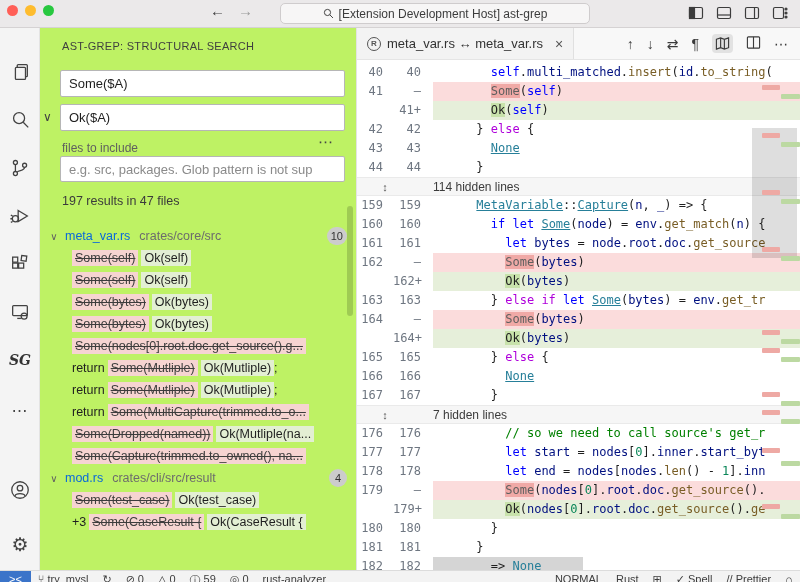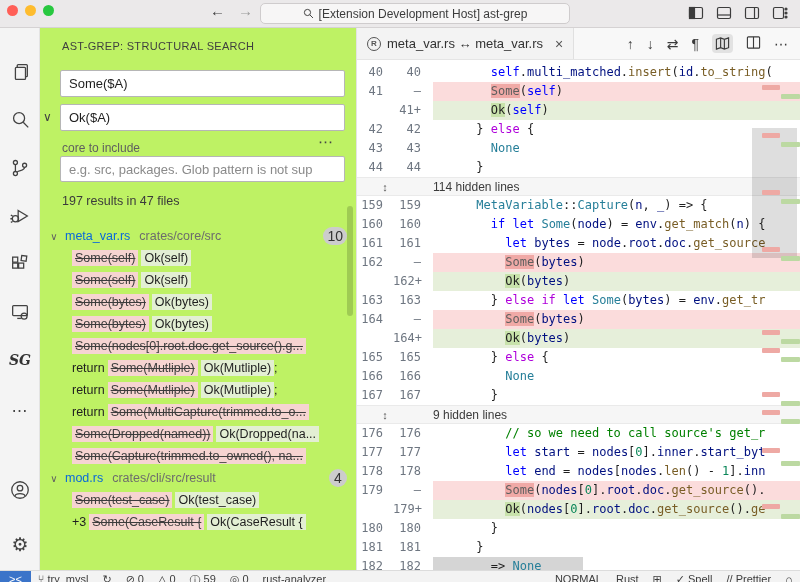--- a/index.html
+++ b/index.html
@@ -9,21 +9,21 @@
 
   
   #titlebar { position:absolute; left:0; top:0; width:800px; height:28px; background:#ebe9ea; border-bottom:1px solid #d5d2d3; }
   .traffic { position:absolute; top:5px; width:11px; height:11px; border-radius:50%; }
   #tl-close{ left:7px;  background:#ff5f57; }
   #tl-min  { left:25px; background:#febc2e; }
   #tl-zoom { left:43px; background:#28c840; }
   .nav-arrow { position:absolute; top:2px; font-size:15px; color:#3c3c3c; cursor:default; }
   #nav-back{ left:210px; }
   #nav-fwd { left:238px; color:#9b9b9b; }
-  #cmdbox { position:absolute; left:260px; top:3px; width:310px; height:21px; background:#f7f6f6; border:1px solid #cfcccd;
+  #cmdbox { position:absolute; left:280px; top:3px; width:310px; height:21px; background:#f7f6f6; border:1px solid #cfcccd;
             border-radius:5px; display:flex; align-items:center; justify-content:center; gap:5px; font-size:12px; color:#3c3c3c; }
   #cmdbox .mag { width:11px; height:11px; flex:0 0 auto; }
   #tb-icons { position:absolute; right:12px; top:5px; display:flex; gap:12px; }
   #tb-icons svg { width:16px; height:16px; stroke:#3c3c3c; fill:none; stroke-width:1.2; }
 
   
   #activitybar { position:absolute; left:0; top:28px; width:40px; height:542px; background:#f4f4f4; border-right:1px solid #e3e3e3; }
   .act { position:absolute; left:0; width:40px; height:40px; display:flex; align-items:center; justify-content:center; color:#424242; }
   .act svg { width:22px; height:22px; stroke:#424242; fill:none; stroke-width:1.4; }
   #act-logo { font-family:"DejaVu Serif", serif; font-weight:bold; font-style:italic; font-size:14px; color:#333; }
@@ -43,21 +43,21 @@
   #sb-include { top:128px; height:26px; }
   #sb-include::placeholder { color:#8a8a8a; }
   #sb-summary { position:absolute; left:22px; top:166px; font-size:12.5px; color:#3b3b3b; }
   #results { position:absolute; left:0; top:197px; width:317px; }
   .tree-row { height:22px; display:flex; align-items:center; white-space:nowrap; overflow:hidden; font-size:12.5px; }
   .file-head { padding-left:8px; gap:5px; }
   .file-head .chev { color:#616161; font-size:10px; width:12px; text-align:center; }
   .file-head .fname { color:#0969da; }
   .file-head .fpath { color:#6c6c6c; margin-left:4px; flex:1 1 auto; overflow:hidden; text-overflow:ellipsis; }
   .file-head .badge { flex:0 0 auto; margin-right:10px; background:#cccccc; color:#333; border-radius:9px; min-width:18px; height:18px;
-                      display:flex; align-items:center; justify-content:center; font-size:14px; padding:0 4px; }
+                      display:flex; align-items:center; justify-content:center; font-size:11px; padding:0 4px; }
   .match-row { padding-left:32px; }
   .chunk-del { background:#f6d4d1; color:#3d3d3d; text-decoration:line-through; padding:1px 3px; margin-right:3px; }
   .chunk-add { background:#e3efd3; color:#1f1f1f; padding:1px 3px; }
   .chunk-pre { color:#1f1f1f; margin-right:3px; }
   .chunk-suf { color:#1f1f1f; }
   #sb-scrollthumb { position:absolute; right:3px; top:178px; width:6px; height:110px; border-radius:3px; background:rgba(0,0,0,.16); }
 
   
   #editor { position:absolute; left:357px; top:28px; width:443px; height:542px; background:#fff; overflow:hidden; }
   #tabbar { position:absolute; left:0; top:0; width:443px; height:32px; background:#f8f8f8; border-bottom:1px solid #e5e5e5; display:flex; }
@@ -71,21 +71,21 @@
 
   #code { position:absolute; left:0; top:32px; width:443px; height:510px; padding-top:3px; font-family:"DejaVu Sans Mono", monospace; font-size:12px; }
   .crow { display:flex; height:19px; line-height:19px; white-space:pre; position:relative; }
   .g-old { width:36px; text-align:right; padding-right:10px; color:#6e7681; flex:0 0 auto; }
   .g-new { width:40px; text-align:right; padding-right:12px; color:#6e7681; flex:0 0 auto; }
   .cbody { flex:1 1 auto; overflow:hidden; position:relative; }
   .crow.del .cbody { background:#fbdcdc; }
   .crow.add .cbody { background:#e6efda; }
   .emdel { background:#f0a9a6; color:#5f5f5f; }
   .emadd { background:#c8e2ab; color:#1f1f1f; }
-  .tok-pl{ color:#1f1f1f; } .tok-kw{ color:#0000ff; } .tok-ctl{ color:#af00db; } .tok-ty{ color:#267f99; }
+  .tok-pl{ color:#1f1f1f; } .tok-kw{ color:#0000ff; } .tok-ctl{ color:#af00db; } .tok-ty{ color:#267f99;text-decoration:underline; }
   .tok-fn{ color:#795e26; } .tok-var{ color:#001080; } .tok-num{ color:#098658; } .tok-cm{ color:#008000; }
   .hiddenbar { height:19px; line-height:18px; background:#f6f6f6; border-top:1px solid #eaeaea; border-bottom:1px solid #eaeaea;
                display:flex; align-items:center; font-family:"Liberation Sans", sans-serif; font-size:12px; color:#3b3b3b; }
   .hiddenbar .hicon { width:36px; text-align:center; color:#555; font-size:11px; flex:0 0 auto; margin-left:10px; }
   .hiddenbar .hlabel { margin-left:30px; }
   .selblock { position:absolute; left:0; top:0; width:150px; height:19px; background:#d5d5d5; }
   .cbody .toks { position:relative; }
 
   #minimap-viewport { position:absolute; left:395px; width:45px; background:rgba(0,0,0,.13); }
   .mark { position:absolute; height:5px; border-radius:1px; }
@@ -194,21 +194,21 @@
         </svg>
     </div>
     <div class="act" id="act-gear" style="top:496px">⚙</div>
   </div>
 
   <div id="sidebar">
     <div id="sb-title">AST-GREP: STRUCTURAL SEARCH</div>
     <input id="sb-pattern" class="sb-input" value="Some($A)" style="">
     <div id="sb-expand-toggle">∨</div>
     <input id="sb-rewrite" class="sb-input" value="Ok($A)" style="">
-    <div id="sb-include-label">core to include</div>
+    <div id="sb-include-label">files to include</div>
     <div id="sb-more">⋯</div>
     <input id="sb-include" class="sb-input" placeholder="e.g. src, packages. Glob pattern is not sup" style="">
     <div id="sb-summary">197 results in 47 files</div>
     <div id="results">
         <div class="tree-row file-head">
           <span class="chev">∨</span>
           <span class="fname">meta_var.rs</span>
           <span class="fpath">crates/core/src</span>
           <span class="badge">10</span>
         </div>
@@ -242,21 +242,21 @@
           <span class="chunk-del">Some(Mutliple)</span>
           <span class="chunk-add">Ok(Mutliple)</span>
           <span class="chunk-suf">;</span>
         </div>
         <div class="tree-row match-row">
           <span class="chunk-pre">return </span>
           <span class="chunk-del">Some(MultiCapture(trimmed.to_o...</span>
         </div>
         <div class="tree-row match-row">
           <span class="chunk-del">Some(Dropped(named))</span>
-          <span class="chunk-add">Ok(Dropped(na...</span>
+          <span class="chunk-add">Ok(Mutliple(na...</span>
         </div>
         <div class="tree-row match-row">
           <span class="chunk-del">Some(Capture(trimmed.to_owned(), na...</span>
         </div>
         <div class="tree-row file-head">
           <span class="chev">∨</span>
           <span class="fname">mod.rs</span>
           <span class="fpath">crates/cli/src/result</span>
           <span class="badge">4</span>
         </div>
@@ -316,21 +316,21 @@
         <div class="crow del"><span class="g-old">162</span><span class="g-new">—</span><span class="cbody"><span class="toks"><span class="tok-pl">          </span><span class="emdel">Some</span><span class="tok-pl">(</span><span class="tok-var">bytes</span><span class="tok-pl">)</span></span></span></div>
         <div class="crow add"><span class="g-old"></span><span class="g-new">162+</span><span class="cbody"><span class="toks"><span class="tok-pl">          </span><span class="emadd">Ok</span><span class="tok-pl">(</span><span class="tok-var">bytes</span><span class="tok-pl">)</span></span></span></div>
         <div class="crow ctx"><span class="g-old">163</span><span class="g-new">163</span><span class="cbody"><span class="toks"><span class="tok-pl">        </span><span class="tok-pl">} </span><span class="tok-ctl">else</span><span class="tok-pl"> </span><span class="tok-ctl">if</span><span class="tok-pl"> </span><span class="tok-kw">let</span><span class="tok-pl"> </span><span class="tok-ty">Some</span><span class="tok-pl">(</span><span class="tok-var">bytes</span><span class="tok-pl">) = </span><span class="tok-var">env</span><span class="tok-pl">.</span><span class="tok-fn">get_tr</span></span></span></div>
         <div class="crow del"><span class="g-old">164</span><span class="g-new">—</span><span class="cbody"><span class="toks"><span class="tok-pl">          </span><span class="emdel">Some</span><span class="tok-pl">(</span><span class="tok-var">bytes</span><span class="tok-pl">)</span></span></span></div>
         <div class="crow add"><span class="g-old"></span><span class="g-new">164+</span><span class="cbody"><span class="toks"><span class="tok-pl">          </span><span class="emadd">Ok</span><span class="tok-pl">(</span><span class="tok-var">bytes</span><span class="tok-pl">)</span></span></span></div>
         <div class="crow ctx"><span class="g-old">165</span><span class="g-new">165</span><span class="cbody"><span class="toks"><span class="tok-pl">        </span><span class="tok-pl">} </span><span class="tok-ctl">else</span><span class="tok-pl"> {</span></span></span></div>
         <div class="crow ctx"><span class="g-old">166</span><span class="g-new">166</span><span class="cbody"><span class="toks"><span class="tok-pl">          </span><span class="tok-ty">None</span></span></span></div>
         <div class="crow ctx"><span class="g-old">167</span><span class="g-new">167</span><span class="cbody"><span class="toks"><span class="tok-pl">        </span><span class="tok-pl">}</span></span></span></div>
         <div class="hiddenbar">
           <span class="hicon">↕</span>
-          <span class="hlabel">9 hidden lines</span>
+          <span class="hlabel">7 hidden lines</span>
         </div>
         <div class="crow ctx"><span class="g-old">176</span><span class="g-new">176</span><span class="cbody"><span class="toks"><span class="tok-pl">          </span><span class="tok-cm">// so we need to call source's get_r</span></span></span></div>
         <div class="crow ctx"><span class="g-old">177</span><span class="g-new">177</span><span class="cbody"><span class="toks"><span class="tok-pl">          </span><span class="tok-kw">let</span><span class="tok-pl"> </span><span class="tok-var">start</span><span class="tok-pl"> = </span><span class="tok-var">nodes</span><span class="tok-pl">[</span><span class="tok-num">0</span><span class="tok-pl">].</span><span class="tok-var">inner</span><span class="tok-pl">.</span><span class="tok-var">start_byt</span></span></span></div>
         <div class="crow ctx"><span class="g-old">178</span><span class="g-new">178</span><span class="cbody"><span class="toks"><span class="tok-pl">          </span><span class="tok-kw">let</span><span class="tok-pl"> </span><span class="tok-var">end</span><span class="tok-pl"> = </span><span class="tok-var">nodes</span><span class="tok-pl">[</span><span class="tok-var">nodes</span><span class="tok-pl">.</span><span class="tok-fn">len</span><span class="tok-pl">() - </span><span class="tok-num">1</span><span class="tok-pl">].</span><span class="tok-var">inn</span></span></span></div>
         <div class="crow del"><span class="g-old">179</span><span class="g-new">—</span><span class="cbody"><span class="toks"><span class="tok-pl">          </span><span class="emdel">Some</span><span class="tok-pl">(</span><span class="tok-var">nodes</span><span class="tok-pl">[</span><span class="tok-num">0</span><span class="tok-pl">].</span><span class="tok-var">root</span><span class="tok-pl">.</span><span class="tok-var">doc</span><span class="tok-pl">.</span><span class="tok-fn">get_source</span><span class="tok-pl">().</span></span></span></div>
         <div class="crow add"><span class="g-old"></span><span class="g-new">179+</span><span class="cbody"><span class="toks"><span class="tok-pl">          </span><span class="emadd">Ok</span><span class="tok-pl">(</span><span class="tok-var">nodes</span><span class="tok-pl">[</span><span class="tok-num">0</span><span class="tok-pl">].</span><span class="tok-var">root</span><span class="tok-pl">.</span><span class="tok-var">doc</span><span class="tok-pl">.</span><span class="tok-fn">get_source</span><span class="tok-pl">().</span><span class="tok-fn">ge</span></span></span></div>
         <div class="crow ctx"><span class="g-old">180</span><span class="g-new">180</span><span class="cbody"><span class="toks"><span class="tok-pl">        </span><span class="tok-pl">}</span></span></span></div>
         <div class="crow ctx"><span class="g-old">181</span><span class="g-new">181</span><span class="cbody"><span class="toks"><span class="tok-pl">      </span><span class="tok-pl">}</span></span></span></div>
         <div class="crow ctx"><span class="g-old">182</span><span class="g-new">182</span><span class="cbody"><span class="selblock"></span><span class="toks"><span class="tok-pl">        </span><span class="tok-pl">=&gt; </span><span class="tok-ty">None</span></span></span></div>
       </div>

